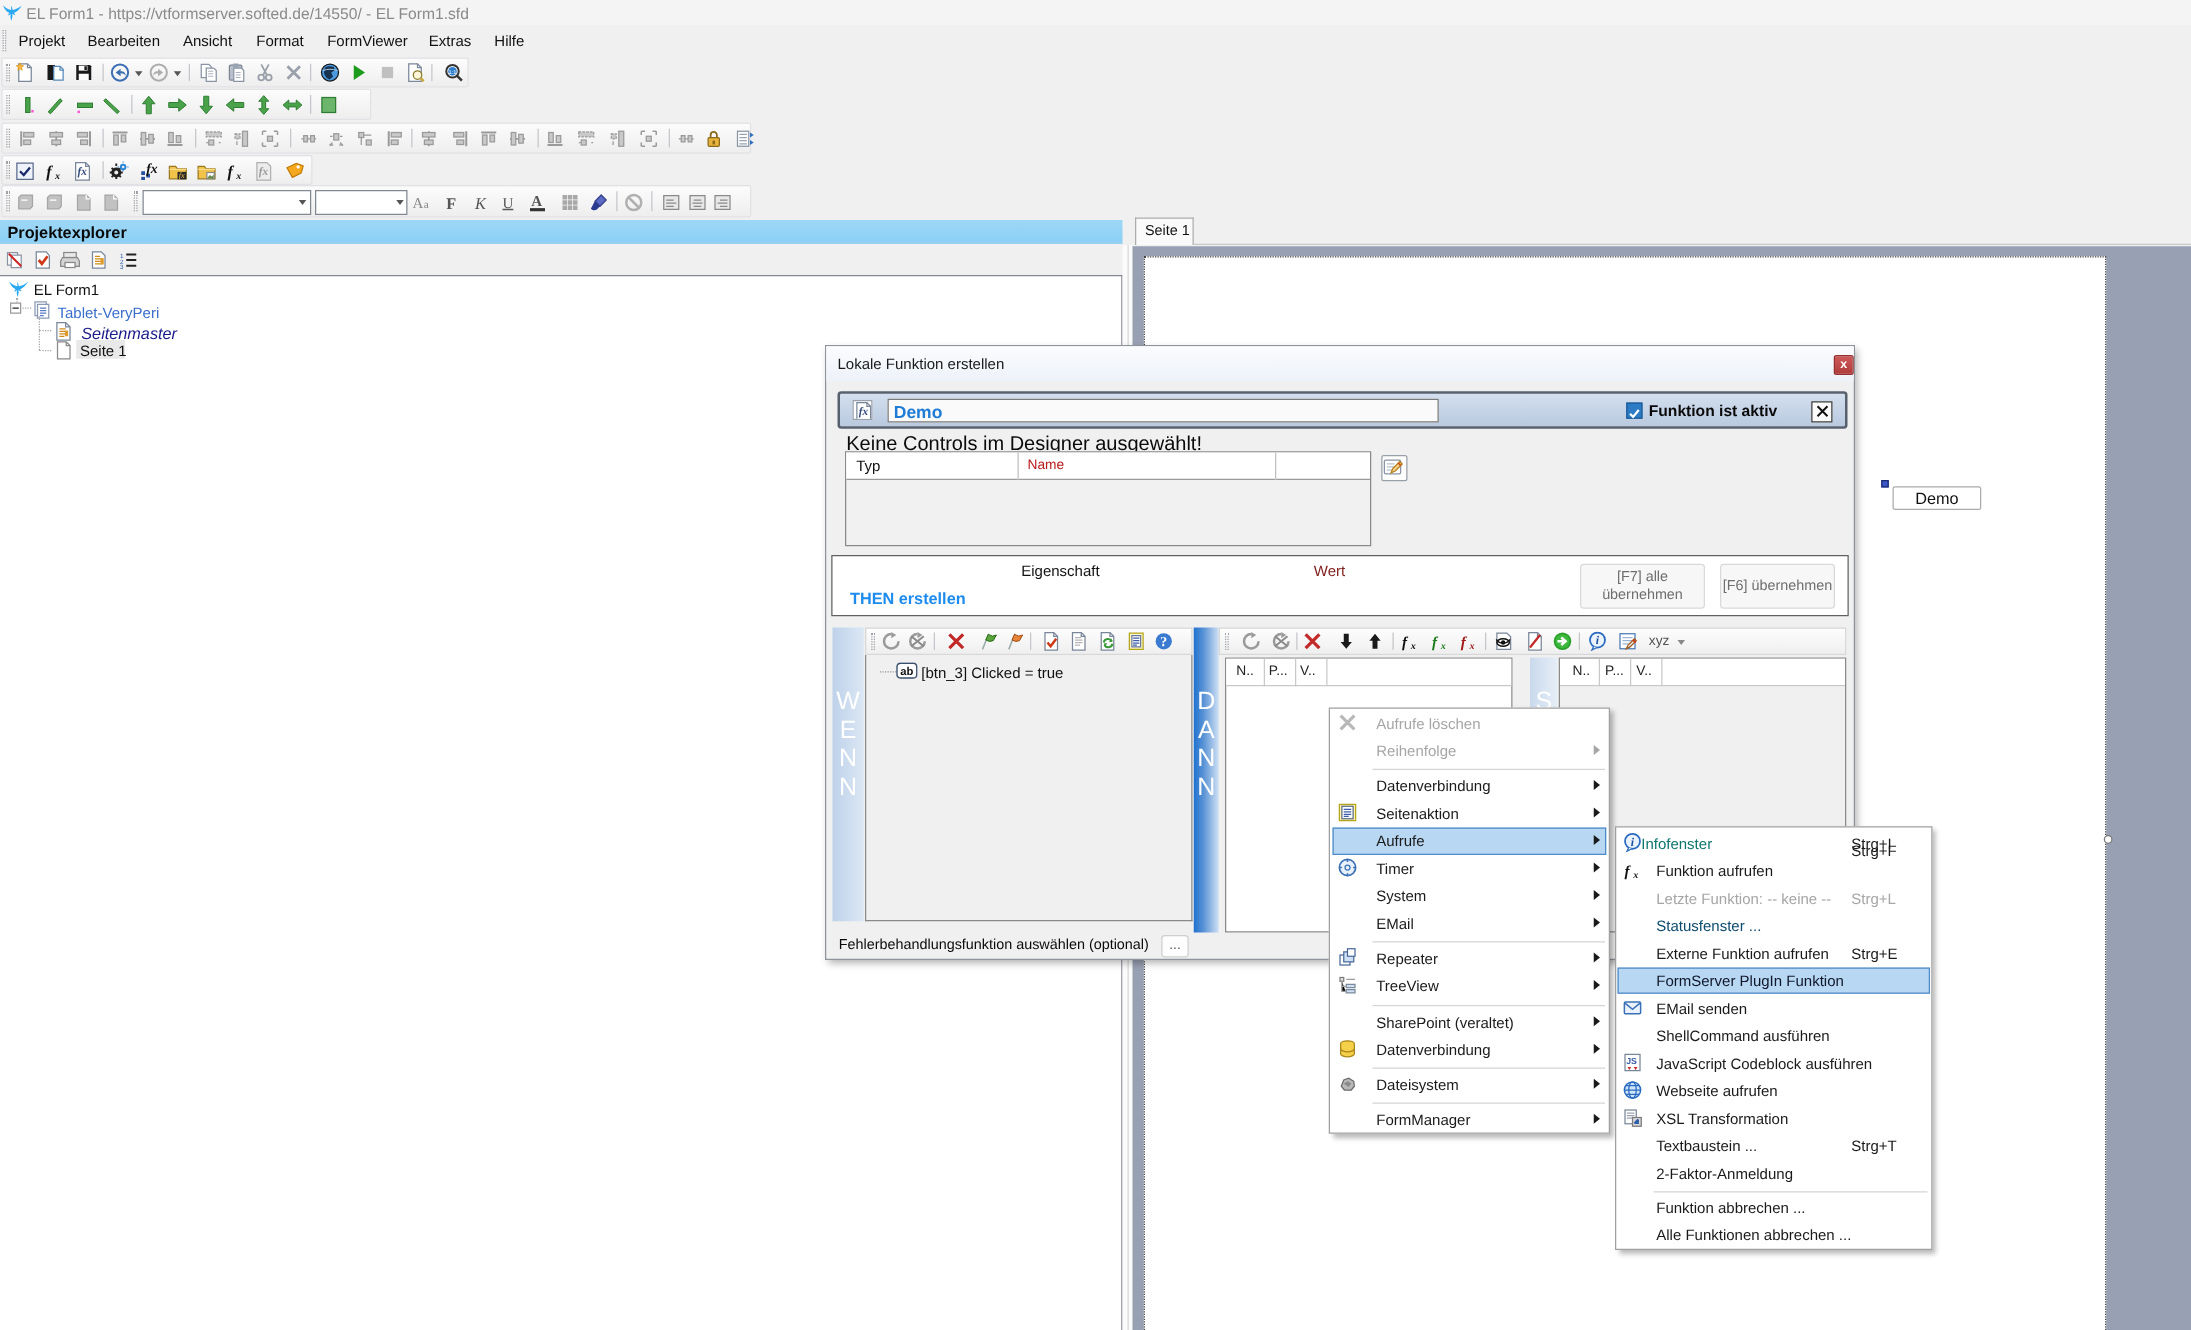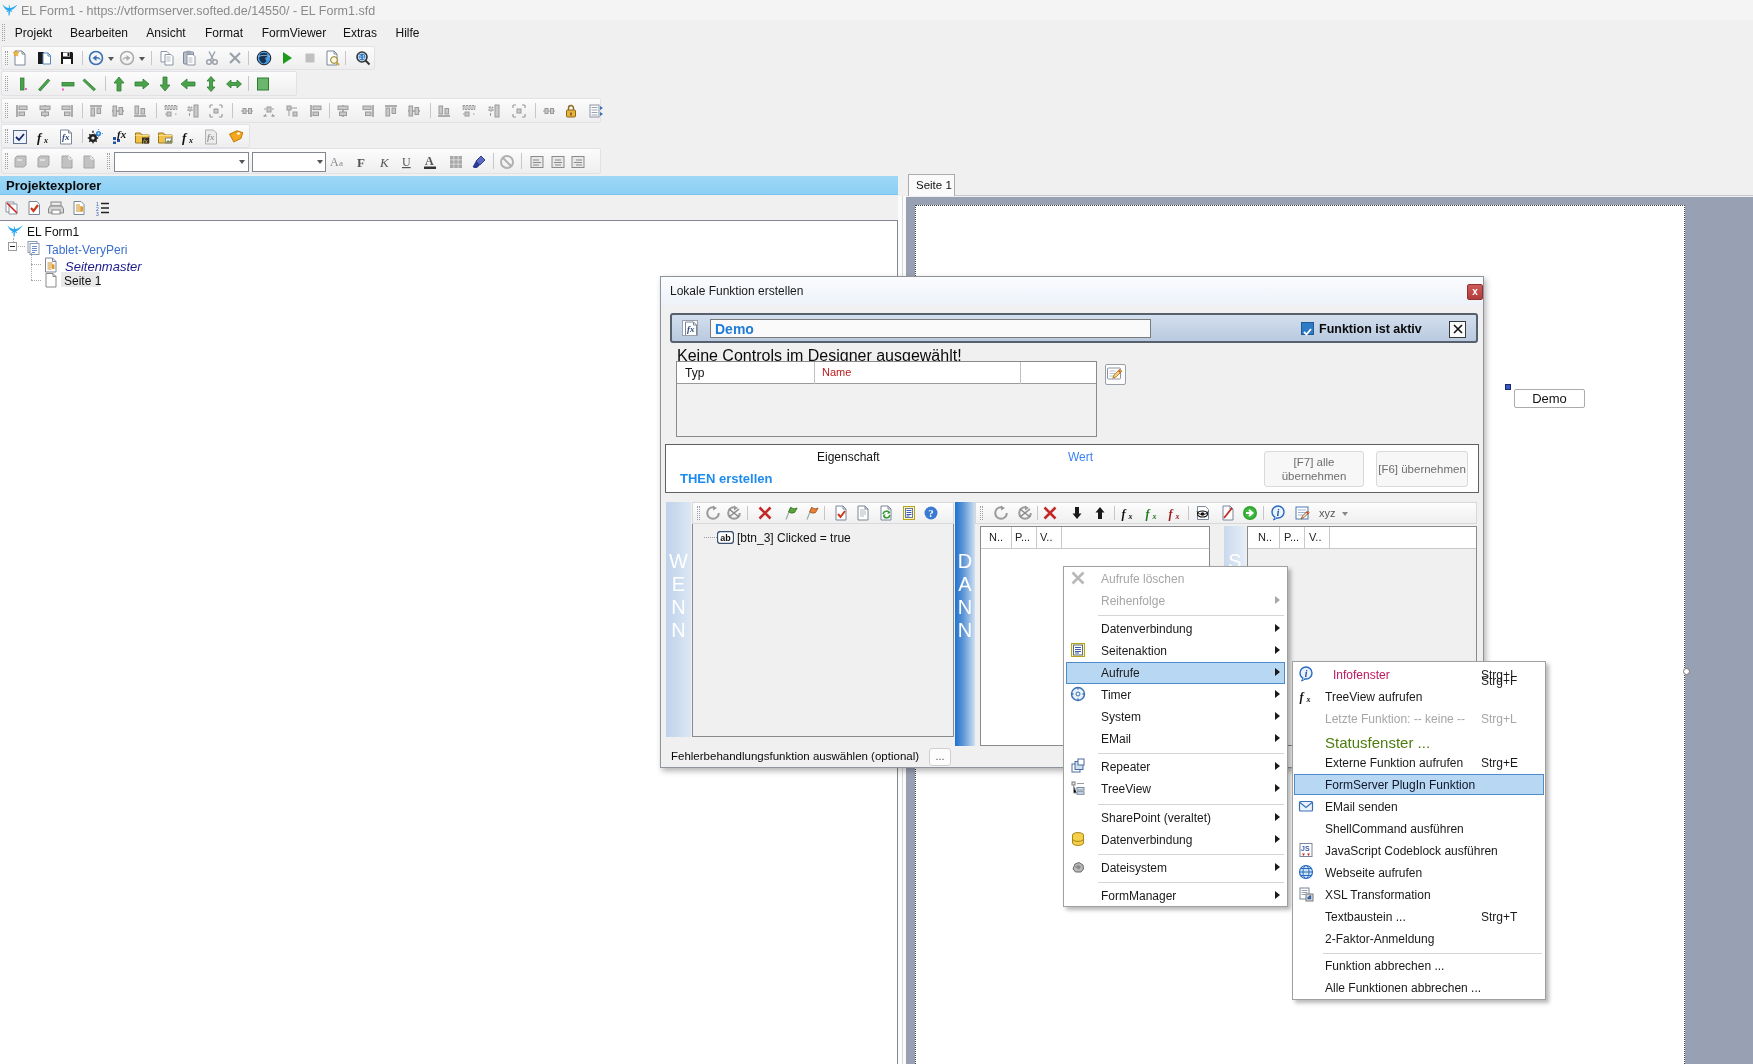--- a/index.html
+++ b/index.html
@@ -667,21 +667,21 @@
       <div class="abs" style="left:145px;top:4px;font-size:11px;color:#b91c1c">Name</div>
     </div>
     <div class="abs" style="left:444px;top:87px;width:21px;height:21px;background:#fdfdfd;border:1px solid #9aa0a8;border-radius:2px"><svg width="17" height="17" viewBox="0 0 17 17" style="">
         <rect x="1.5" y="3" width="13" height="11" rx="1" fill="#fff" stroke="#8a94a5"></rect>
         <path d="M3.5 6h6M3.5 8.5h8M3.5 11h5" stroke="#b8c0cc"></path>
         <path d="M13.8 4.2 L8.2 9.8 l-1.4 3.4 3.4-1.4 5.6-5.6z" fill="#f5d08a" stroke="#b5801a"></path>
         <path d="M12.6 5.4l2 2" stroke="#cc4a1a" stroke-width="1.4"></path>
       </svg></div>
     <div class="abs" style="left:4px;top:167px;width:814px;height:49px;background:#fff;border:1px solid #606060">
       <div class="abs" style="left:151px;top:5px;font-size:12px;color:#111">Eigenschaft</div>
-      <div class="abs" style="left:402px;top:5px;font-size:12px;color:#3b82f6">Wert</div>
+      <div class="abs" style="left:385px;top:5px;font-size:12px;color:#7f1d1d">Wert</div>
       <div class="abs" style="left:14px;top:26px;font-size:13px;font-weight:bold;color:#1e8bef">THEN erstellen</div>
       <div class="abs" style="left:598px;top:6px;width:100px;height:36px;background:#f7f7f7;border:1px solid #d9d9d9;border-radius:3px;font-size:11.5px;color:#6e6e6e;text-align:center;padding-top:3px;line-height:14px">[F7] alle<br>übernehmen</div>
       <div class="abs" style="left:710px;top:6px;width:92px;height:36px;background:#f7f7f7;border:1px solid #d9d9d9;border-radius:3px;font-size:11.5px;color:#6e6e6e;text-align:center;line-height:34px;white-space:nowrap">[F6] übernehmen</div>
     </div>
   </div>
 <div class="abs" style="left:666px;top:502px;width:25px;height:235px;background:linear-gradient(90deg,#bed2ea,#dce7f4)"></div>
 <div class="abs" style="left:666px;top:550px;width:25px;text-align:center;font-size:20px;color:#fff">W</div>
 <div class="abs" style="left:666px;top:573px;width:25px;text-align:center;font-size:20px;color:#fff">E</div>
 <div class="abs" style="left:666px;top:596px;width:25px;text-align:center;font-size:20px;color:#fff">N</div>
 <div class="abs" style="left:666px;top:619px;width:25px;text-align:center;font-size:20px;color:#fff">N</div>
@@ -949,31 +949,31 @@
     <div class="msep" style="top:315px"></div>
     <div class="abs" style="left:37px;top:322px;font-size:12px;color:#1a1a1a">FormManager</div>
     <div class="abs" style="left:211px;top:324px;width:0;height:0;border-top:4px solid transparent;border-bottom:4px solid transparent;border-left:5px solid #1a1a1a"></div>
   </div>
 <div class="abs" style="left:1292px;top:661px;width:254px;height:339px;background:#fff;border:1px solid #a0a0a0;box-shadow:3px 3px 4px rgba(0,0,0,0.28)">
     <div class="abs" style="left:5px;top:4px"><svg width="16" height="16" viewBox="0 0 16 16" style="">
         <circle cx="8" cy="7" r="6" fill="#eaf2fc" stroke="#2a6ac0" stroke-width="1.4"></circle>
         <path d="M5 12l-1.5 3 4-2" fill="#eaf2fc" stroke="#2a6ac0"></path>
         <text x="8" y="10.5" font-size="9.5" font-weight="bold" font-style="italic" fill="#1a4a9a" text-anchor="middle" font-family="Liberation Serif">i</text>
       </svg></div>
-    <div class="abs" style="left:40px;top:6px;font-size:12px;color:#be185d">Infofenster</div>
+    <div class="abs" style="left:20px;top:6px;font-size:12px;color:#0f766e">Infofenster</div>
     <div class="abs" style="left:188px;top:6px;font-size:12px;color:#1a1a1a">Strg+I</div>
     <div class="abs" style="left:5px;top:26px"><svg width="16" height="16" viewBox="0 0 16 16" style="">
         <text x="1.5" y="12.5" font-family="Liberation Serif" font-style="italic" font-weight="bold" font-size="12" fill="#111">f</text>
         <text x="8.5" y="14" font-family="Liberation Serif" font-style="italic" font-weight="bold" font-size="8" fill="#111">x</text>
       </svg></div>
-    <div class="abs" style="left:32px;top:28px;font-size:12px;color:#1a1a1a">TreeView aufrufen</div>
+    <div class="abs" style="left:32px;top:28px;font-size:12px;color:#1a1a1a">Funktion aufrufen</div>
     <div class="abs" style="left:188px;top:12px;font-size:12px;color:#1a1a1a">Strg+F</div>
     <div class="abs" style="left:32px;top:50px;font-size:12px;color:#a6a6a6">Letzte Funktion: -- keine --</div>
     <div class="abs" style="left:188px;top:50px;font-size:12px;color:#a6a6a6">Strg+L</div>
-    <div class="abs" style="left:32px;top:72px;font-size:15px;color:#4d7c0f">Statusfenster ...</div>
+    <div class="abs" style="left:32px;top:72px;font-size:12px;color:#0c4a6e">Statusfenster ...</div>
     <div class="abs" style="left:32px;top:94px;font-size:12px;color:#1a1a1a">Externe Funktion aufrufen</div>
     <div class="abs" style="left:188px;top:94px;font-size:12px;color:#1a1a1a">Strg+E</div>
     <div class="abs" style="left:1px;top:112px;width:250px;height:21px;background:#b8d7f2;border:1px solid #4e8bc8"></div>
     <div class="abs" style="left:32px;top:116px;font-size:12px;color:#0f172a">FormServer PlugIn Funktion</div>
     <div class="abs" style="left:5px;top:136px"><svg width="16" height="16" viewBox="0 0 16 16" style="">
         <rect x="1.5" y="3.5" width="13" height="9.5" rx="1" fill="#eaf2fc" stroke="#3a70b5" stroke-width="1.2"></rect>
         <path d="M2 4.5 L8 9.5 L14 4.5" fill="none" stroke="#3a70b5" stroke-width="1.2"></path>
       </svg></div>
     <div class="abs" style="left:32px;top:138px;font-size:12px;color:#1a1a1a">EMail senden</div>
     <div class="abs" style="left:32px;top:160px;font-size:12px;color:#1a1a1a">ShellCommand ausführen</div>

